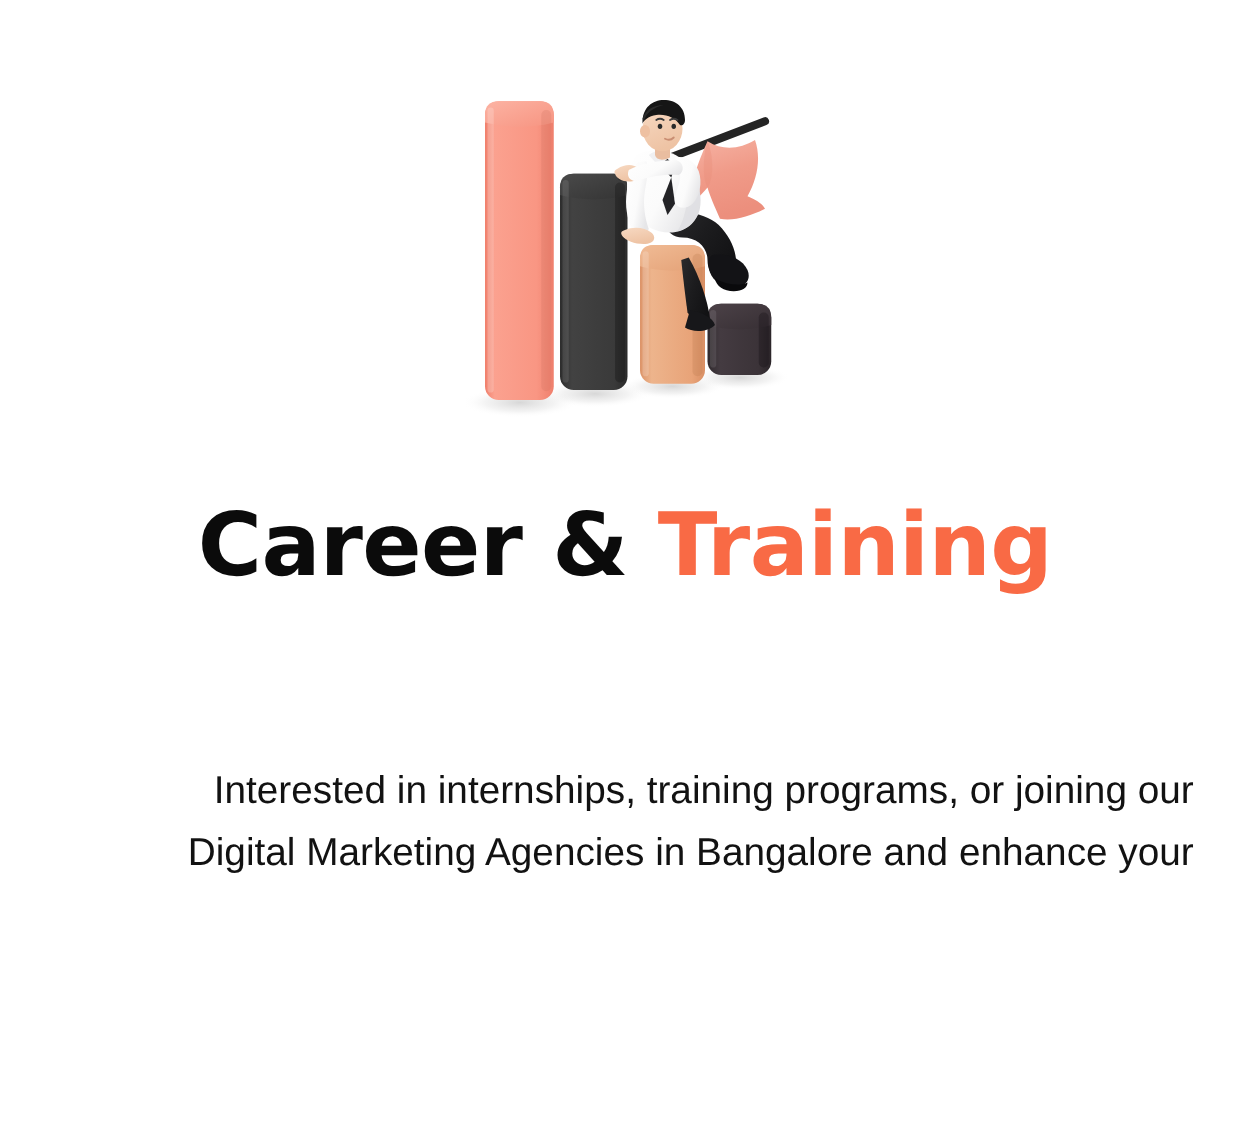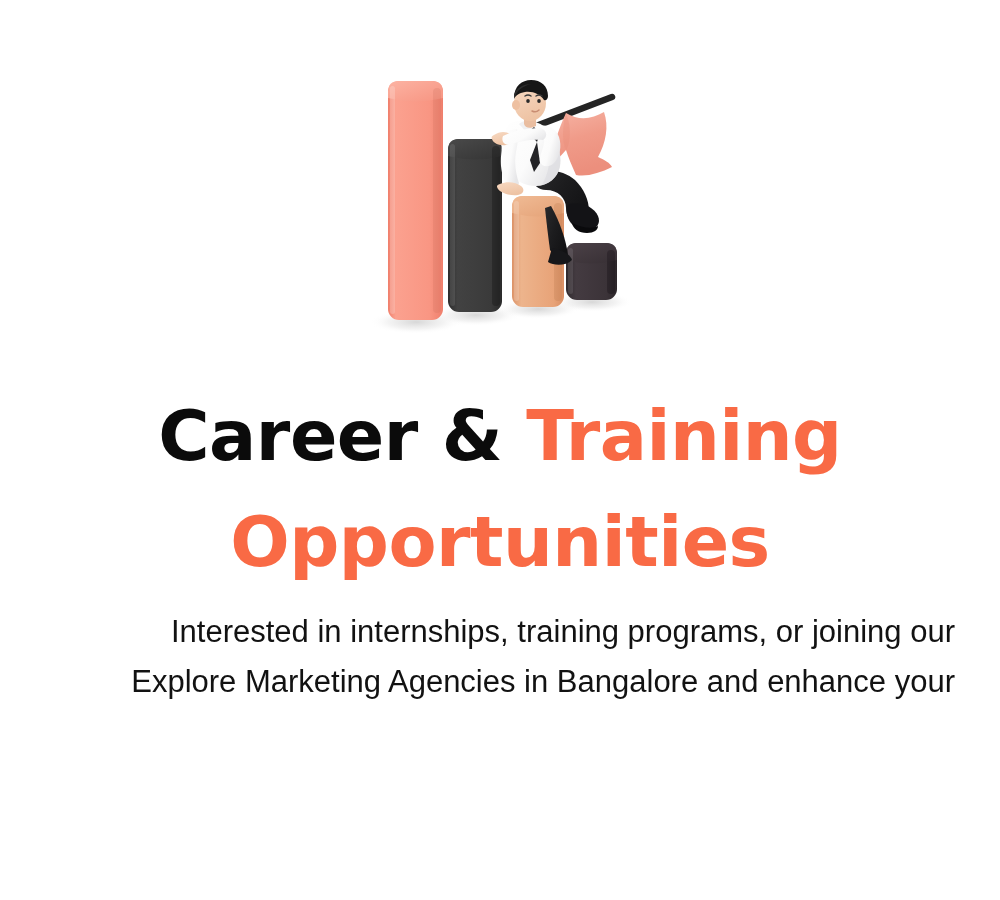--- a/index.html
+++ b/index.html
@@ -292,21 +292,20 @@
           <path d="M536 96 q3 -2 6 0" stroke="#3a3a3a" stroke-width="1.4" fill="none" stroke-linecap="round"></path>
 
           <path d="M532 111 q4 2 7 -1" stroke="#c98d72" stroke-width="1.5" fill="none" stroke-linecap="round"></path>
         </g>
       </g>
     </svg>
   </div>
 
   <h1 class="headline">
     <span class="line"><span class="hl-dark">Career &amp; </span><span class="hl-accent">Training</span></span>
-    <span class="line hl-accent">Opportunities</span>
   </h1>
 
   <p class="body-copy">
     <span class="pline">Interested in internships, training programs, or joining our</span>
-    <span class="pline">Explore Marketing Agencies in Bangalore and enhance your</span>
+    <span class="pline">Digital Marketing Agencies in Bangalore and enhance your</span>
   </p>
 
 </div>
 
 </body></html>

